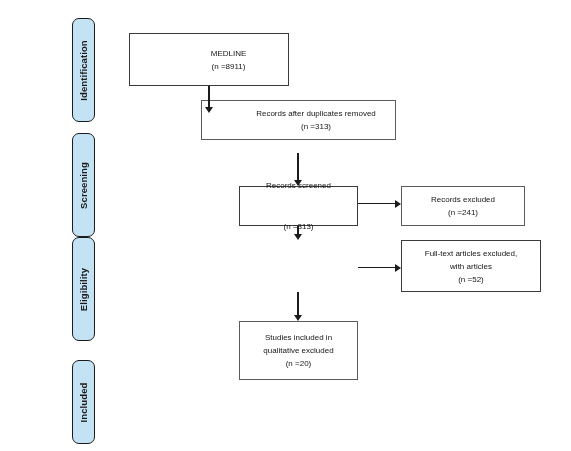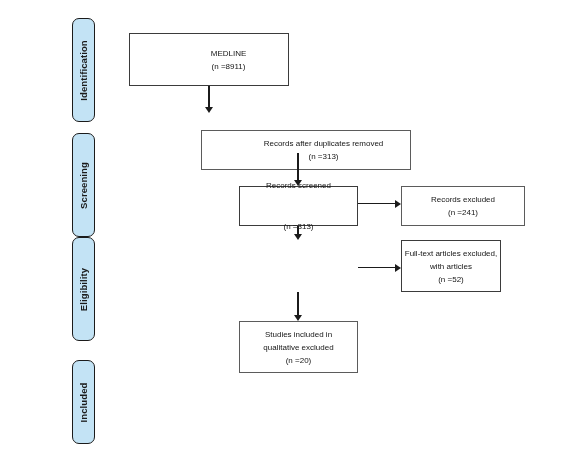--- a/index.html
+++ b/index.html
@@ -107,43 +107,43 @@
 
   <div class="stage" style="left:72px; top:360px; width:23px; height:84px;">
     <span>Included</span>
   </div>
 
   <div class="fbox dark" style="left:129px; top:33px; width:160px; height:53px;padding-left:39px;">
     <div>MEDLINE</div>
     <div>(n =8911)</div>
   </div>
 
-  <div class="fbox" style="left:201px; top:130px; width:210px; height:40px;padding-left:35px;">
+  <div class="fbox" style="left:201px; top:100px; width:195px; height:40px;padding-left:35px;">
     <div>Records after duplicates removed</div>
     <div>(n =313)</div>
   </div>
 
   <div class="fbox dark" style="left:239px; top:186px; width:119px; height:40px;gap:28px;">
     <div>Records screened</div>
     <div>(n =313)</div>
   </div>
 
   <div class="fbox" style="left:401px; top:186px; width:124px; height:40px;text-align:right;">
     <div>Records excluded</div>
     <div>(n =241)</div>
   </div>
 
 
-  <div class="fbox dark" style="left:401px; top:240px; width:100px; height:52px;">
+  <div class="fbox dark" style="left:401px; top:240px; width:140px; height:52px;">
     <div>Full-text articles excluded,</div>
     <div>with articles</div>
     <div>(n =52)</div>
   </div>
 
-  <div class="fbox" style="left:239px; top:321px; width:119px; height:52px;">
+  <div class="fbox" style="left:239px; top:321px; width:119px; height:59px;">
     <div>Studies included in</div>
     <div>qualitative excluded</div>
     <div>(n =20)</div>
   </div>
 
   <div class="vline" style="left:208.3px; top:86px; height:21px;"></div>
   <div class="arrow-down" style="left:205px; top:107px;"></div>
 
   <div class="vline" style="left:297.3px; top:153px; height:27px;"></div>
   <div class="arrow-down" style="left:294px; top:180px;"></div>

